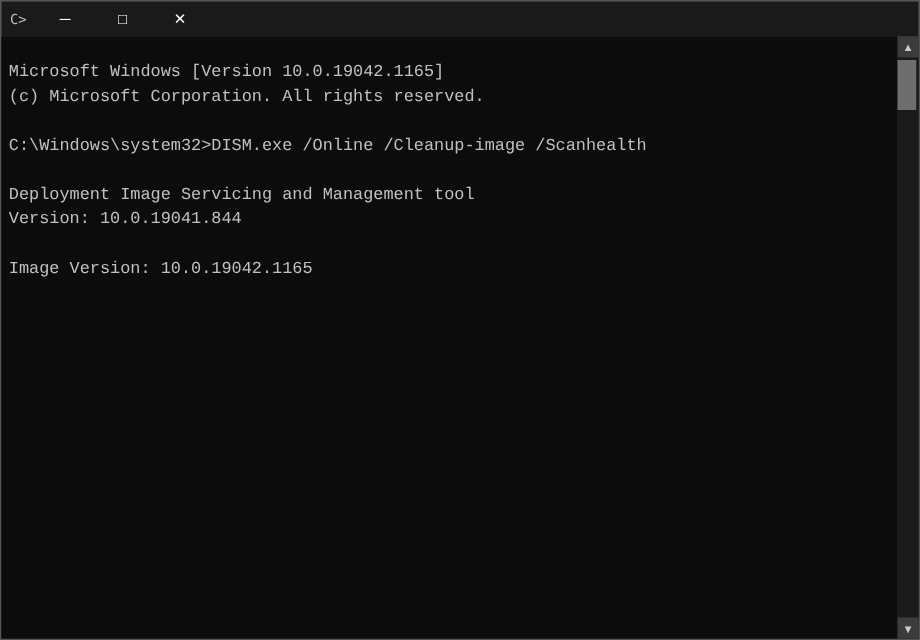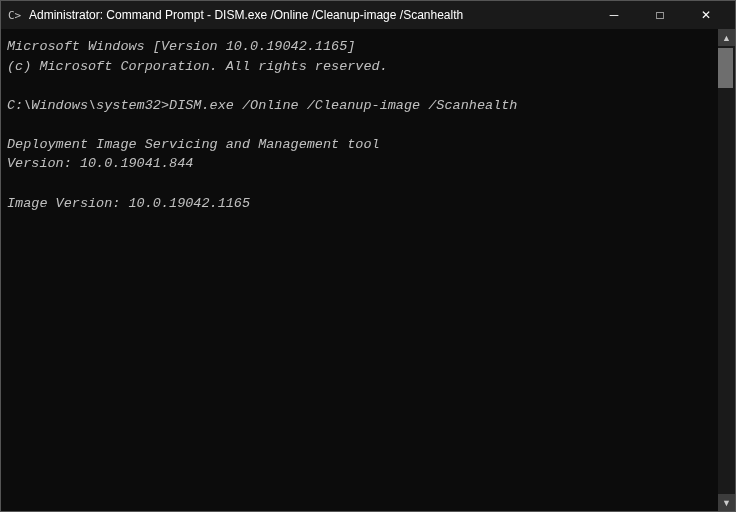--- a/index.html
+++ b/index.html
@@ -76,23 +76,22 @@
     .scrollbar-area {
       display: flex;
       flex: 1;
       background: #0c0c0c;
       overflow: hidden;
     }
 
     .console-area {
       flex: 1;
       background: #0c0c0c;
-      padding: 8px 6px;
+      padding: 20px 6px;
       overflow: hidden;
-      font-style: italic;
     }
 
     .console-text {
       color: #c0c0c0;
       font-family: 'Consolas', 'Courier New', monospace;
       font-size: 13.5px;
       line-height: 1.45;
       white-space: pre;
     }
 
@@ -137,21 +136,20 @@
 <div class="window">
 
   <div class="title-bar">
 
     <div class="title-bar-icon">
       <svg width="16" height="16" viewBox="0 0 16 16">
         <rect width="16" height="16" fill="#1a1a1a"></rect>
         <text x="1" y="12" font-family="monospace" font-size="11" fill="#c0c0c0">C&gt;</text>
       </svg>
     </div>
-    <span class="title-bar-text">Administrator: Command Prompt - DISM.exe /Online /Cleanup-image /Scanhealth</span>
     <div class="title-bar-controls">
       <button class="title-btn minimize">─</button>
       <button class="title-btn maximize">□</button>
       <button class="title-btn close">✕</button>
     </div>
   </div>
 
   <div class="scrollbar-area">
     <div class="console-area">
       <div class="console-text" id="console-lines">Microsoft Windows [Version 10.0.19042.1165]

